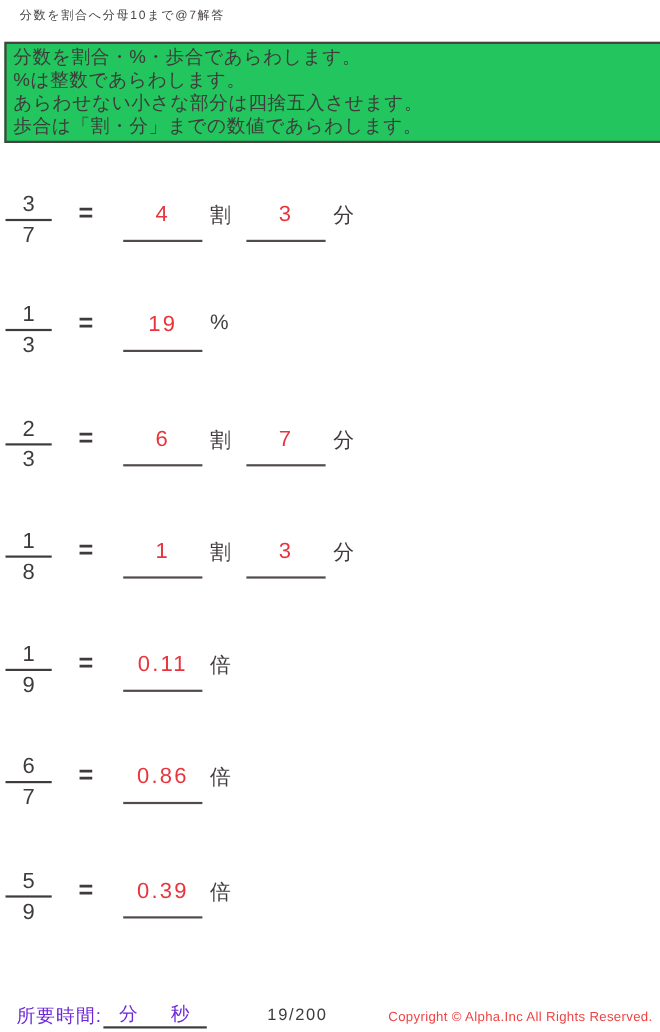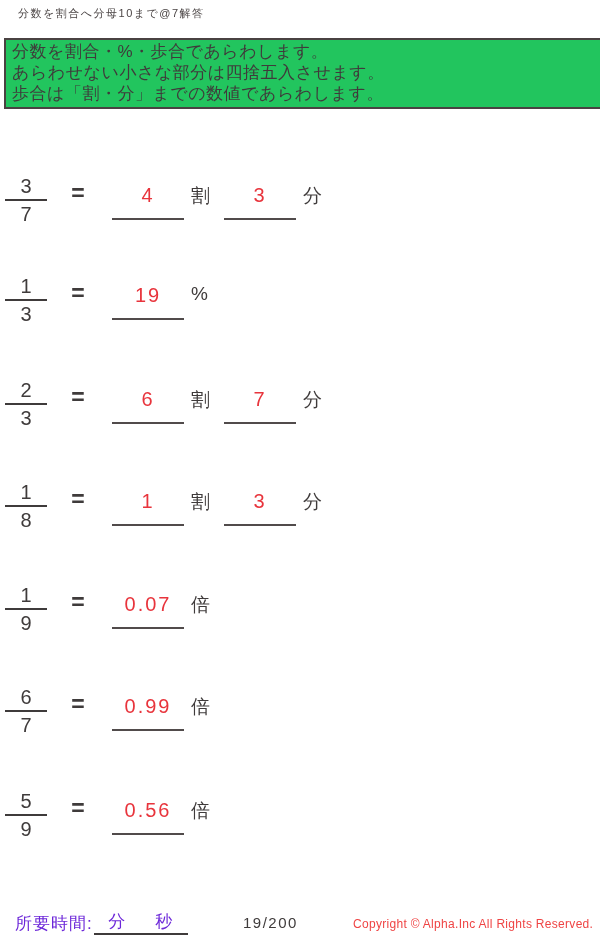--- a/index.html
+++ b/index.html
@@ -88,20 +88,21 @@
 </style>
 </head>
 <body>
 
 <div class="page">
 
   <div class="header-title">分数を割合へ分母10まで@7解答</div>
 
   <div class="instructions">
     <div class="line">分数を割合・%・歩合であらわします。</div>
+    <div class="line">%は整数であらわします。</div>
     <div class="line">あらわせない小さな部分は四捨五入させます。</div>
     <div class="line">歩合は「割・分」までの数値であらわします。</div>
   </div>
 
   <div class="problem-row" style="top:166px">
     <div class="fraction">
       <span class="numerator">3</span>
       <span class="denominator">7</span>
     </div>
     <span class="equals">=</span>
@@ -159,45 +160,45 @@
     <span class="unit unit-2">分</span>
   </div>
 
   <div class="problem-row" style="top:575px">
     <div class="fraction">
       <span class="numerator">1</span>
       <span class="denominator">9</span>
     </div>
     <span class="equals">=</span>
     <div class="answer-blank answer-1">
-      <span class="answer-value">0.07</span>
+      <span class="answer-value">0.11</span>
     </div>
     <span class="unit unit-1">倍</span>
   </div>
 
   <div class="problem-row" style="top:677px">
     <div class="fraction">
       <span class="numerator">6</span>
       <span class="denominator">7</span>
     </div>
     <span class="equals">=</span>
     <div class="answer-blank answer-1">
-      <span class="answer-value">0.99</span>
+      <span class="answer-value">0.86</span>
     </div>
     <span class="unit unit-1">倍</span>
   </div>
 
   <div class="problem-row" style="top:781px">
     <div class="fraction">
       <span class="numerator">5</span>
       <span class="denominator">9</span>
     </div>
     <span class="equals">=</span>
     <div class="answer-blank answer-1">
-      <span class="answer-value">0.56</span>
+      <span class="answer-value">0.39</span>
     </div>
     <span class="unit unit-1">倍</span>
   </div>
 
   <div class="footer-time">
     <span>所要時間:</span>
     <span class="time-blank">
       <span>分</span>
       <span>秒</span>
     </span>

